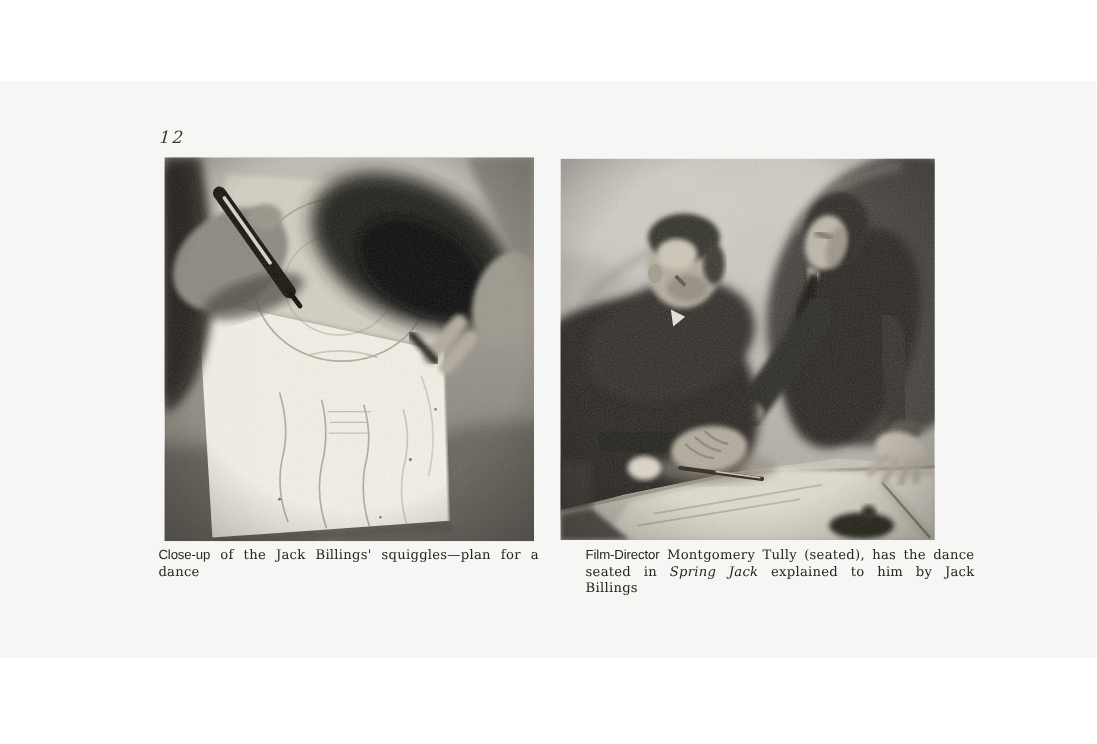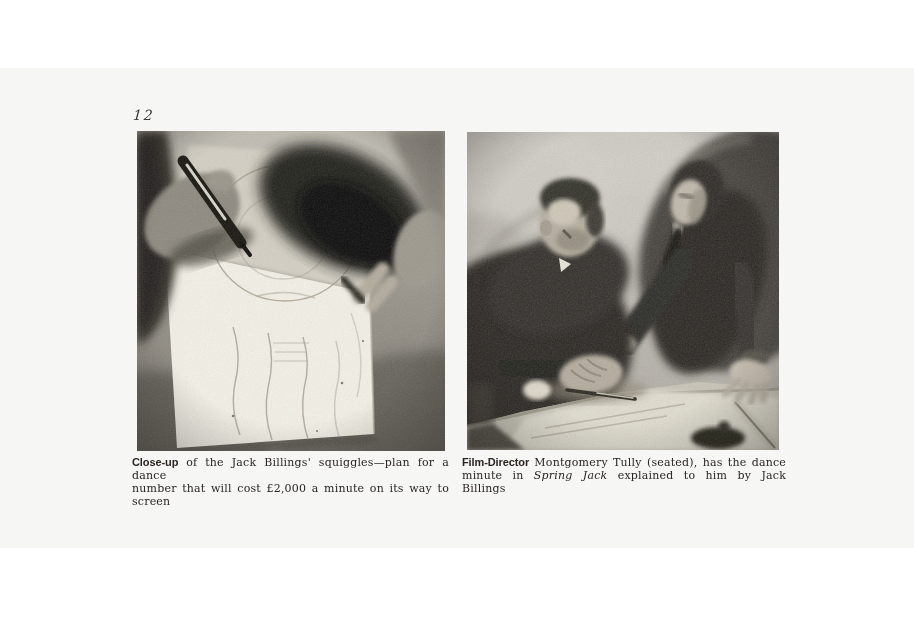--- a/index.html
+++ b/index.html
@@ -7,24 +7,24 @@
           font-family:"DejaVu Serif",serif;}
   .page{position:absolute;left:0;top:68px;width:914px;height:480px;background:#f6f6f4;}
   .pagenum{position:absolute;left:133px;top:39px;font-size:14px;font-style:italic;
            color:#3b3731;letter-spacing:2px;transform:skewX(-4deg);}
   figure.photo{position:absolute;margin:0;padding:0;overflow:hidden;}
   figure.photo svg{display:block;}
   .photo-left{left:137px;top:63px;width:308px;height:320px;}
   .photo-right{left:467px;top:64px;width:312px;height:318px;}
   .caption{position:absolute;top:388px;}
   .cap-left{left:132px;width:317px;}
-  .cap-right{left:462px;width:324px;}
+  .cap-right{left:488px;width:324px;}
   .cap-line{margin:0;font-size:11px;line-height:13px;color:#2a2520;
             text-align:justify;text-align-last:justify;letter-spacing:.2px;word-spacing:1px;}
-  .lead{font-family:"Liberation Sans",sans-serif;font-weight:700;font-size:11px;letter-spacing:-.1px;}
+  .lead{font-family:"Liberation Sans",sans-serif;font-weight:400;font-size:11px;letter-spacing:-.1px;}
   .ital{font-style:italic;}
 </style>
 </head>
 <body>
 
 <div id="screen">
   <div class="page">
 
     <div class="pagenum">12</div>
 
@@ -182,22 +182,21 @@
             <line x1="298" y1="252" x2="296" y2="268"></line>
           </g>
         </g>
         <rect width="312" height="318" filter="url(#grain)" opacity="0.2"></rect>
         <rect width="312" height="318" fill="url(#vig)"></rect>
       </svg>
     </figure>
 
     <div class="caption cap-left">
       <p class="cap-line"><span class="lead">Close-up</span><span> of the Jack Billings' squiggles—plan for a dance</span></p>
-      <p class="cap-line">number that will cost £2,000 a minute on its way to screen</p>
     </div>
 
     <div class="caption cap-right">
       <p class="cap-line"><span class="lead">Film-Director</span><span> Montgomery Tully (seated), has the dance</span></p>
-      <p class="cap-line"><span>minute in </span><span class="ital">Spring Jack</span><span> explained to him by Jack Billings</span></p>
+      <p class="cap-line"><span>seated in </span><span class="ital">Spring Jack</span><span> explained to him by Jack Billings</span></p>
     </div>
 
   </div>
 </div>
 
 </body></html>

